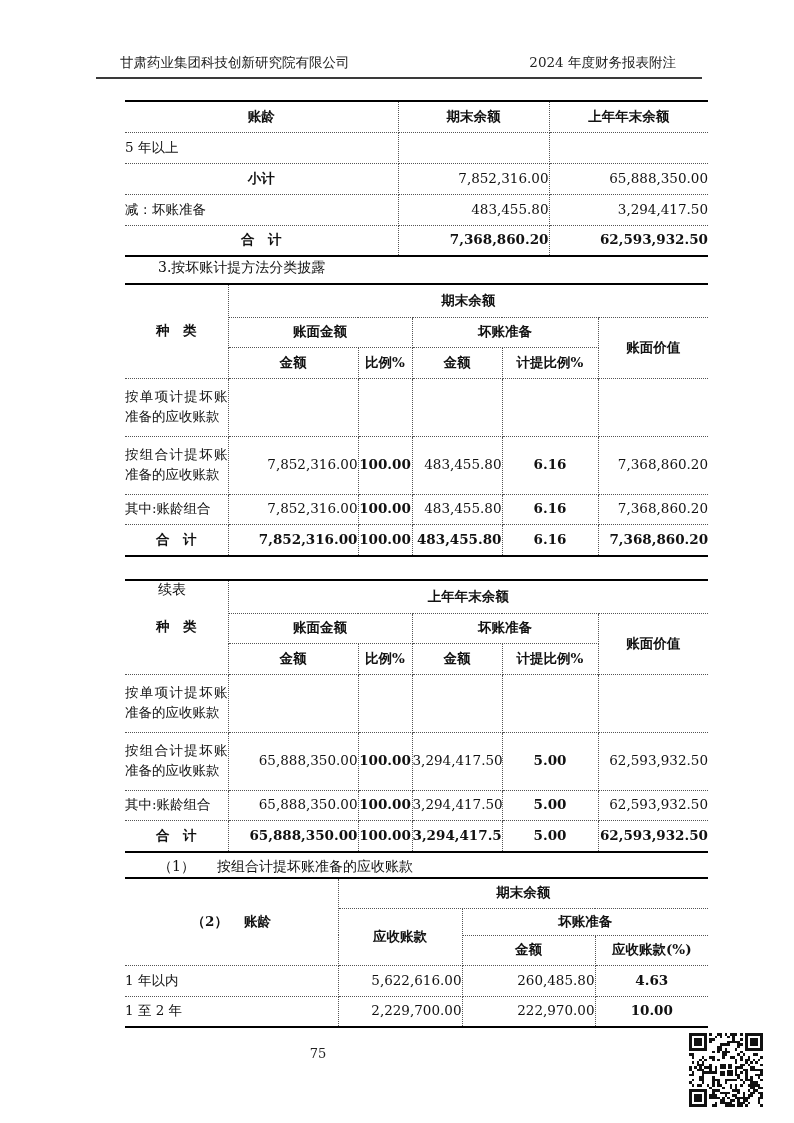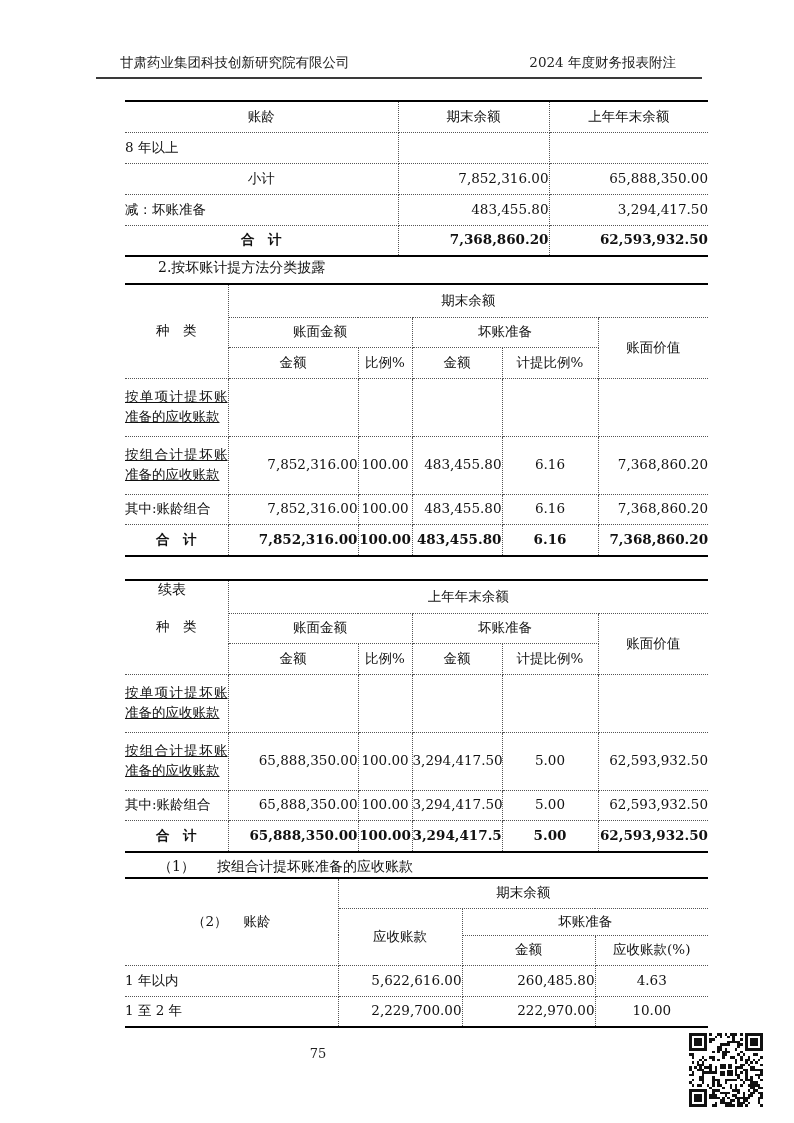--- a/index.html
+++ b/index.html
@@ -27,24 +27,24 @@
              overflow:hidden;line-height:1.45;}
   table.t td:first-child{border-left:none;}
   table.t td:last-child{border-right:none;}
   table.t tr:first-child td{border-top:none;}
   table.t tr:last-child td{border-bottom:none;}
   table.t{border-top:2.5px solid #000;border-bottom:2.5px solid #000;}
   .t1{top:0;}   .t2{top:183px;}   .t3{top:479px;}   .t4{top:777px;}
   .t1 tr{height:31px;}
   .h27{height:27px;} .h30{height:30px;} .h31{height:31px;} .h32{height:32px;}
   .h33{height:33px;} .h58{height:58px;}
-  td.c{text-align:center;}
+  td.c{text-align:center;font-weight:bold;}
   td.l{text-align:left;padding-left:6px;}
   td.r{text-align:right;padding-right:10px;}
-  td.cat{text-align:justify;text-align-last:left;padding:2px 5px;text-decoration:underline;}
+  td.cat{text-align:justify;text-align-last:left;padding:2px 5px;}
   tr.bold td{font-weight:700;}
   
   .pageno{position:absolute;top:1046px;left:0;width:636px;text-align:center;
           font-size:13px;color:#222;}
   .qr{position:absolute;top:1033px;left:689px;width:74px;height:74px;}
   .qr svg{width:74px;height:74px;display:block;shape-rendering:crispEdges;}
 </style>
 </head>
 <body>
 
@@ -64,21 +64,21 @@
           <col style="width:151px">
           <col style="width:159px">
         </colgroup>
       <tbody>
           <tr>
         <td class="c">账龄</td>
         <td class="c">期末余额</td>
         <td class="c">上年年末余额</td>
       </tr>
       <tr>
-        <td class="l">8 年以上</td>
+        <td class="l">5 年以上</td>
         <td class="r"></td>
         <td class="r"></td>
       </tr>
       <tr>
         <td class="c">小计</td>
         <td class="r">7,852,316.00</td>
         <td class="r">65,888,350.00</td>
       </tr>
       <tr>
         <td class="l">减：坏账准备</td>
@@ -86,21 +86,21 @@
         <td class="r">3,294,417.50</td>
       </tr>
       <tr class="bold">
         <td class="c">合　计</td>
         <td class="r">7,368,860.20</td>
         <td class="r">62,593,932.50</td>
       </tr>
     </tbody>
       </table>
 
-    <div class="para p-method">2.按坏账计提方法分类披露</div>
+    <div class="para p-method">3.按坏账计提方法分类披露</div>
 
     <table class="t t2">
       <colgroup>
           <col style="width:103px">
           <col style="width:130px">
           <col style="width:54px">
           <col style="width:90px">
           <col style="width:96px">
           <col style="width:110px">
         </colgroup>

